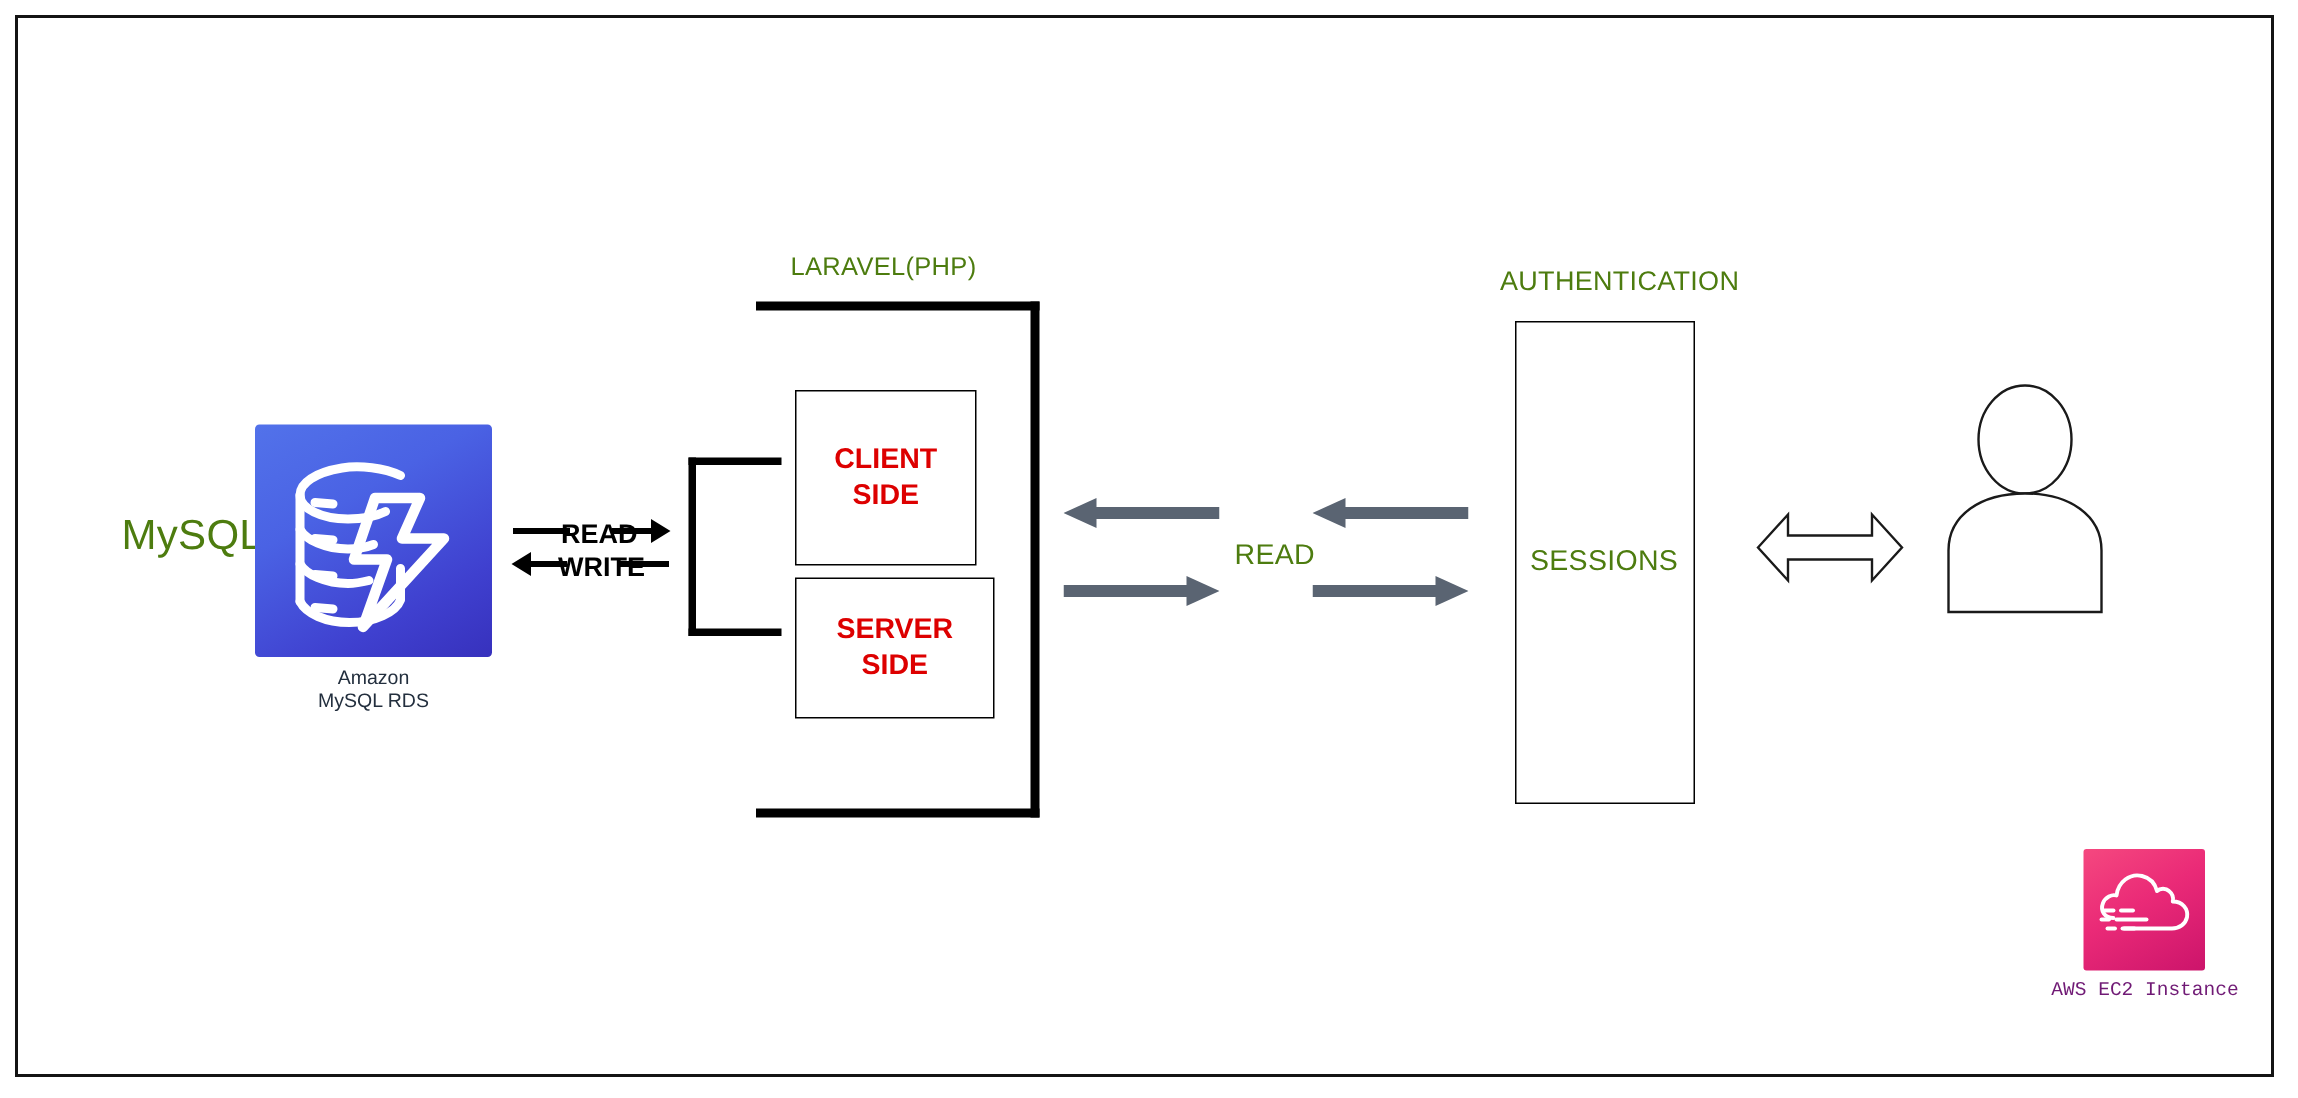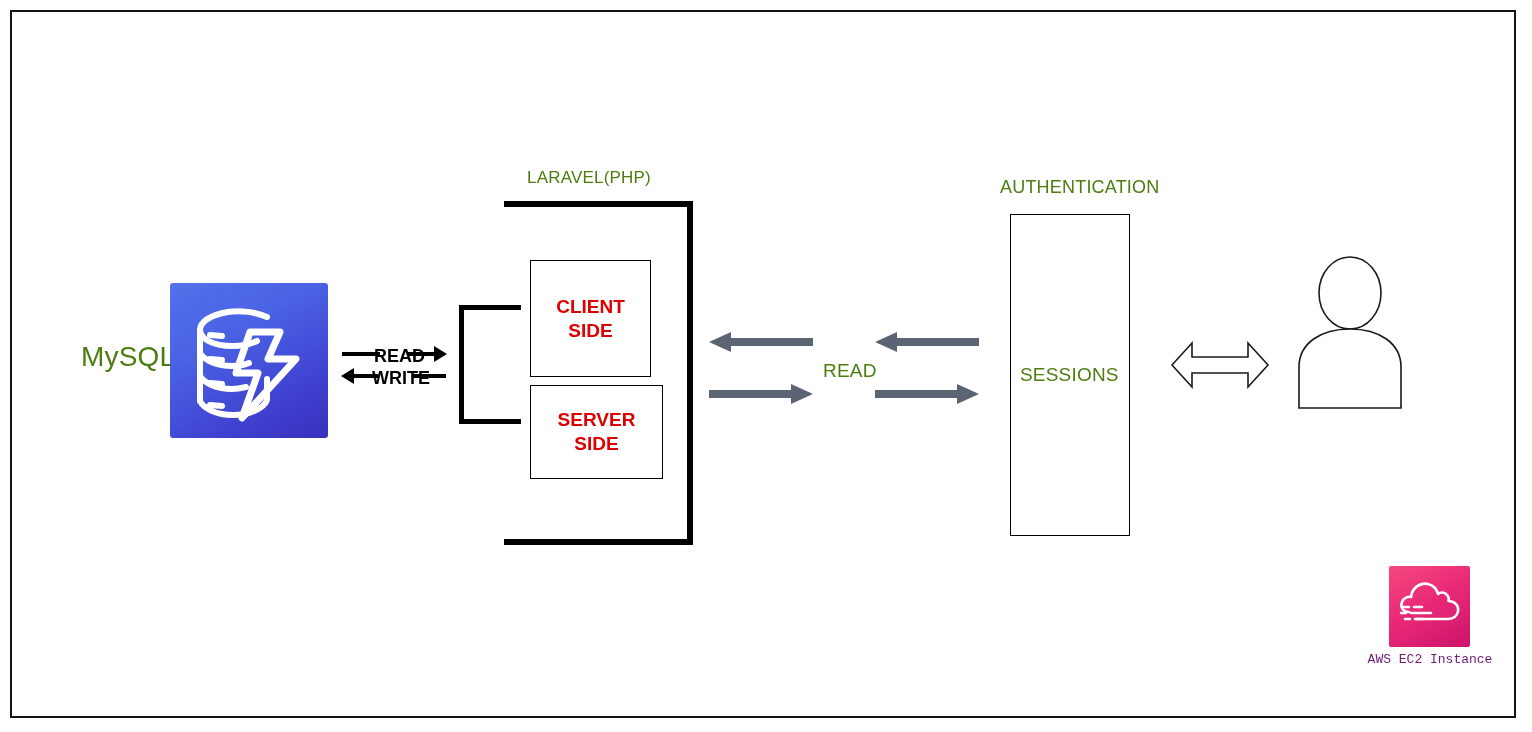--- a/index.html
+++ b/index.html
@@ -212,20 +212,24 @@
         <path d="M 40 52 L 52 53"></path>
         <path d="M 40 76 L 52 77"></path>
         <path d="M 40 100 L 52 101"></path>
         <path d="M 40 122 L 52 123"></path>
       </g>
 
       <path d="M 80 49 L 110 49 L 98 76 L 126 76 L 72 135 L 88 90 L 66 90 Z" fill="none" stroke="#ffffff" stroke-width="7" stroke-linejoin="round"></path>
     </svg>
   </div>
 
+  <div id="rds-caption">
+    <div>Amazon</div>
+    <div>MySQL RDS</div>
+  </div>
 
   <div id="rw-group">
     <svg width="108" height="50" viewBox="0 0 108 50" xmlns="http://www.w3.org/2000/svg">
 
       <line x1="2" y1="14" x2="40" y2="14" stroke="#000" stroke-width="4"></line>
       <line x1="68" y1="14" x2="94" y2="14" stroke="#000" stroke-width="4"></line>
       <polygon points="94,6 107,14 94,22" fill="#000"></polygon>
 
       <polygon points="14,28 1,36 14,44" fill="#000"></polygon>
       <line x1="14" y1="36" x2="38" y2="36" stroke="#000" stroke-width="4"></line>

